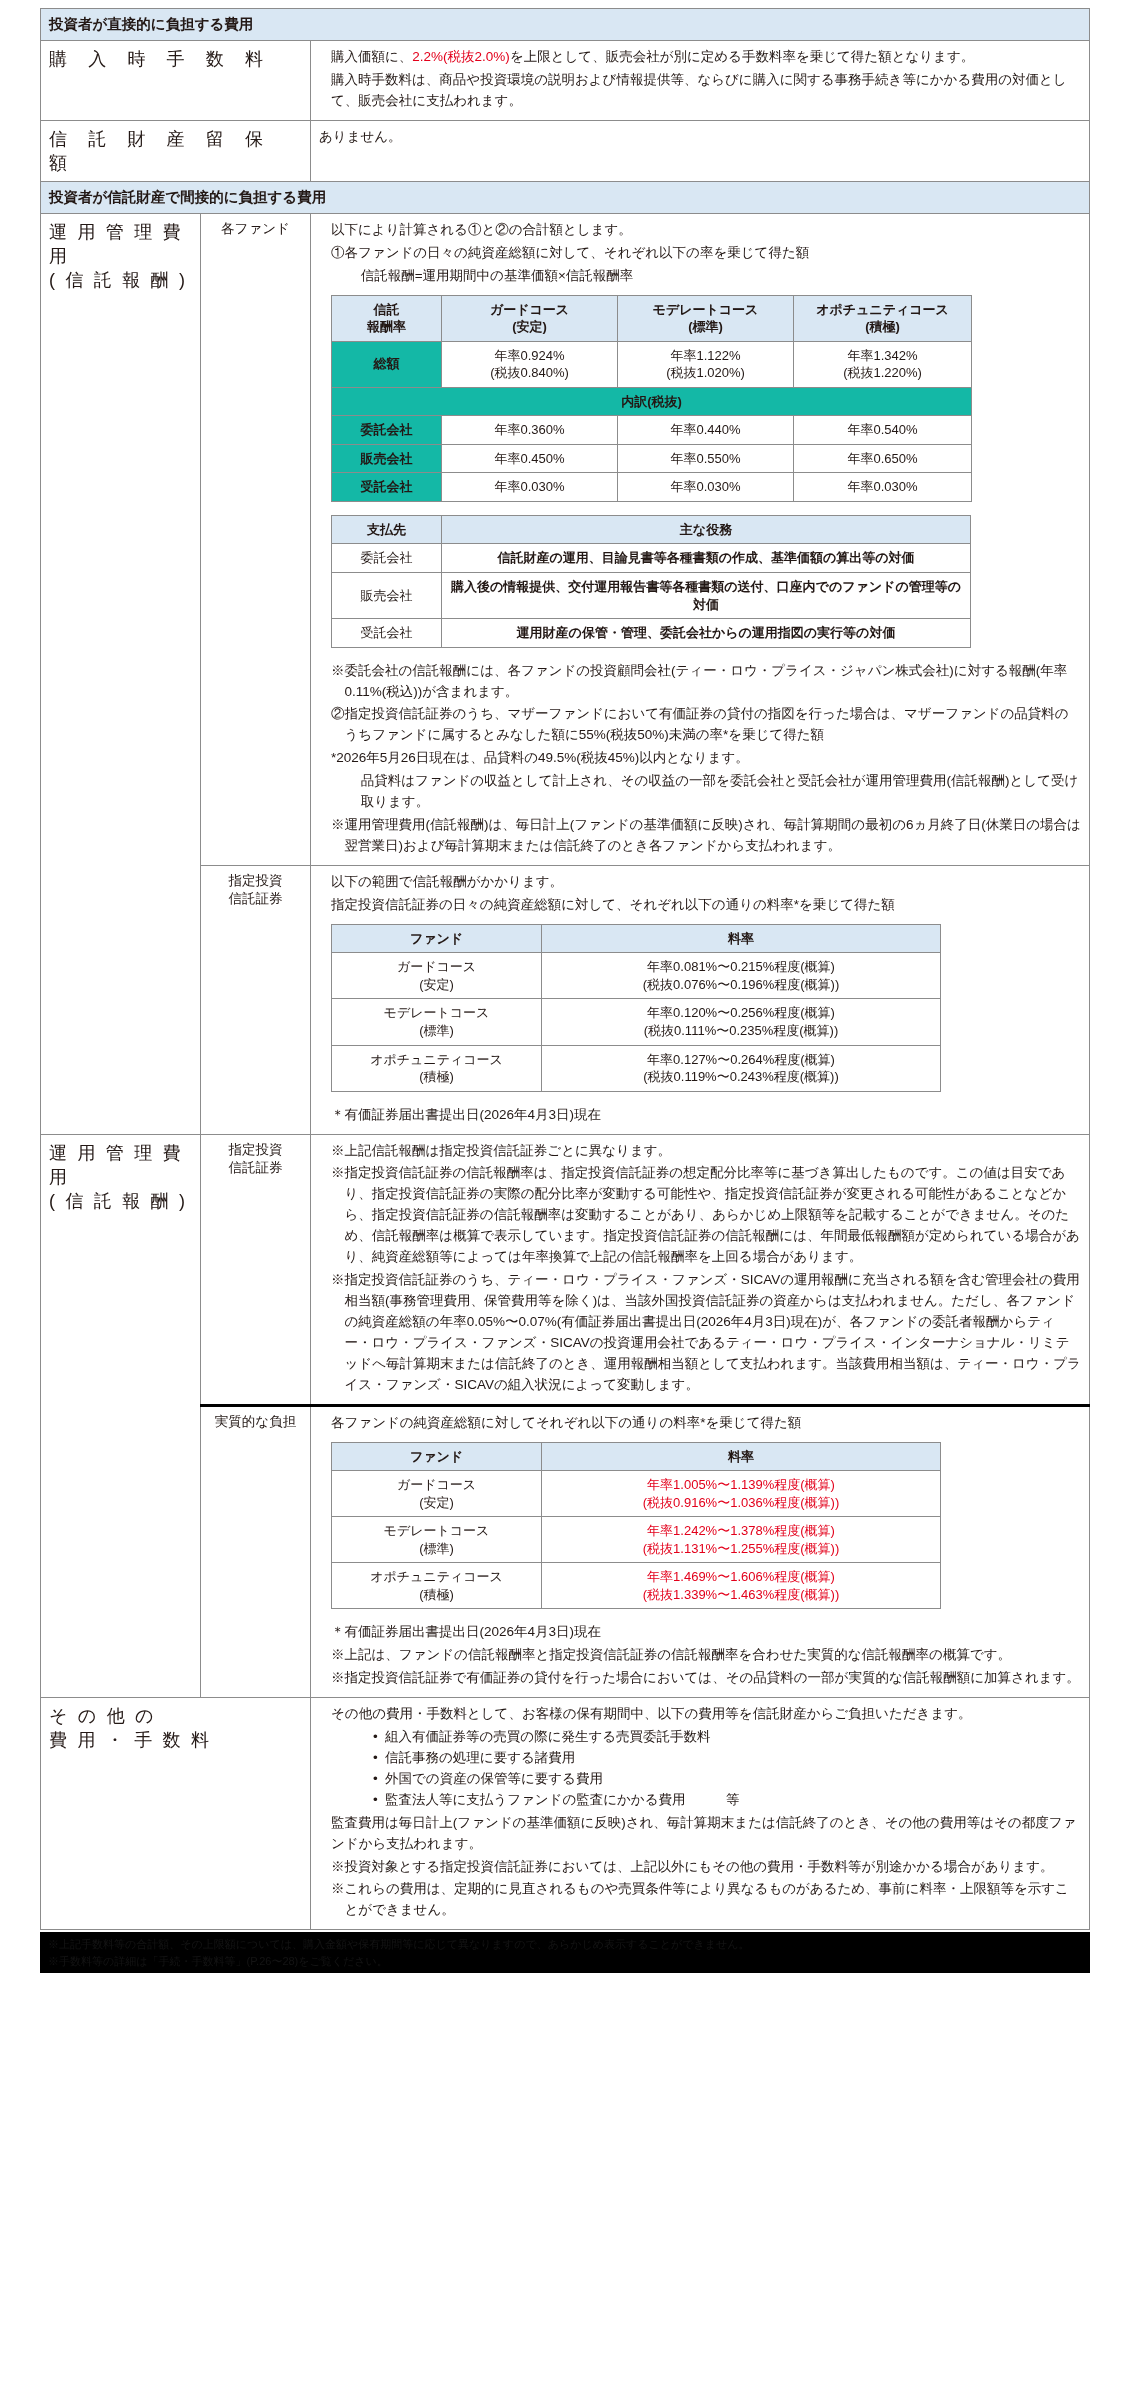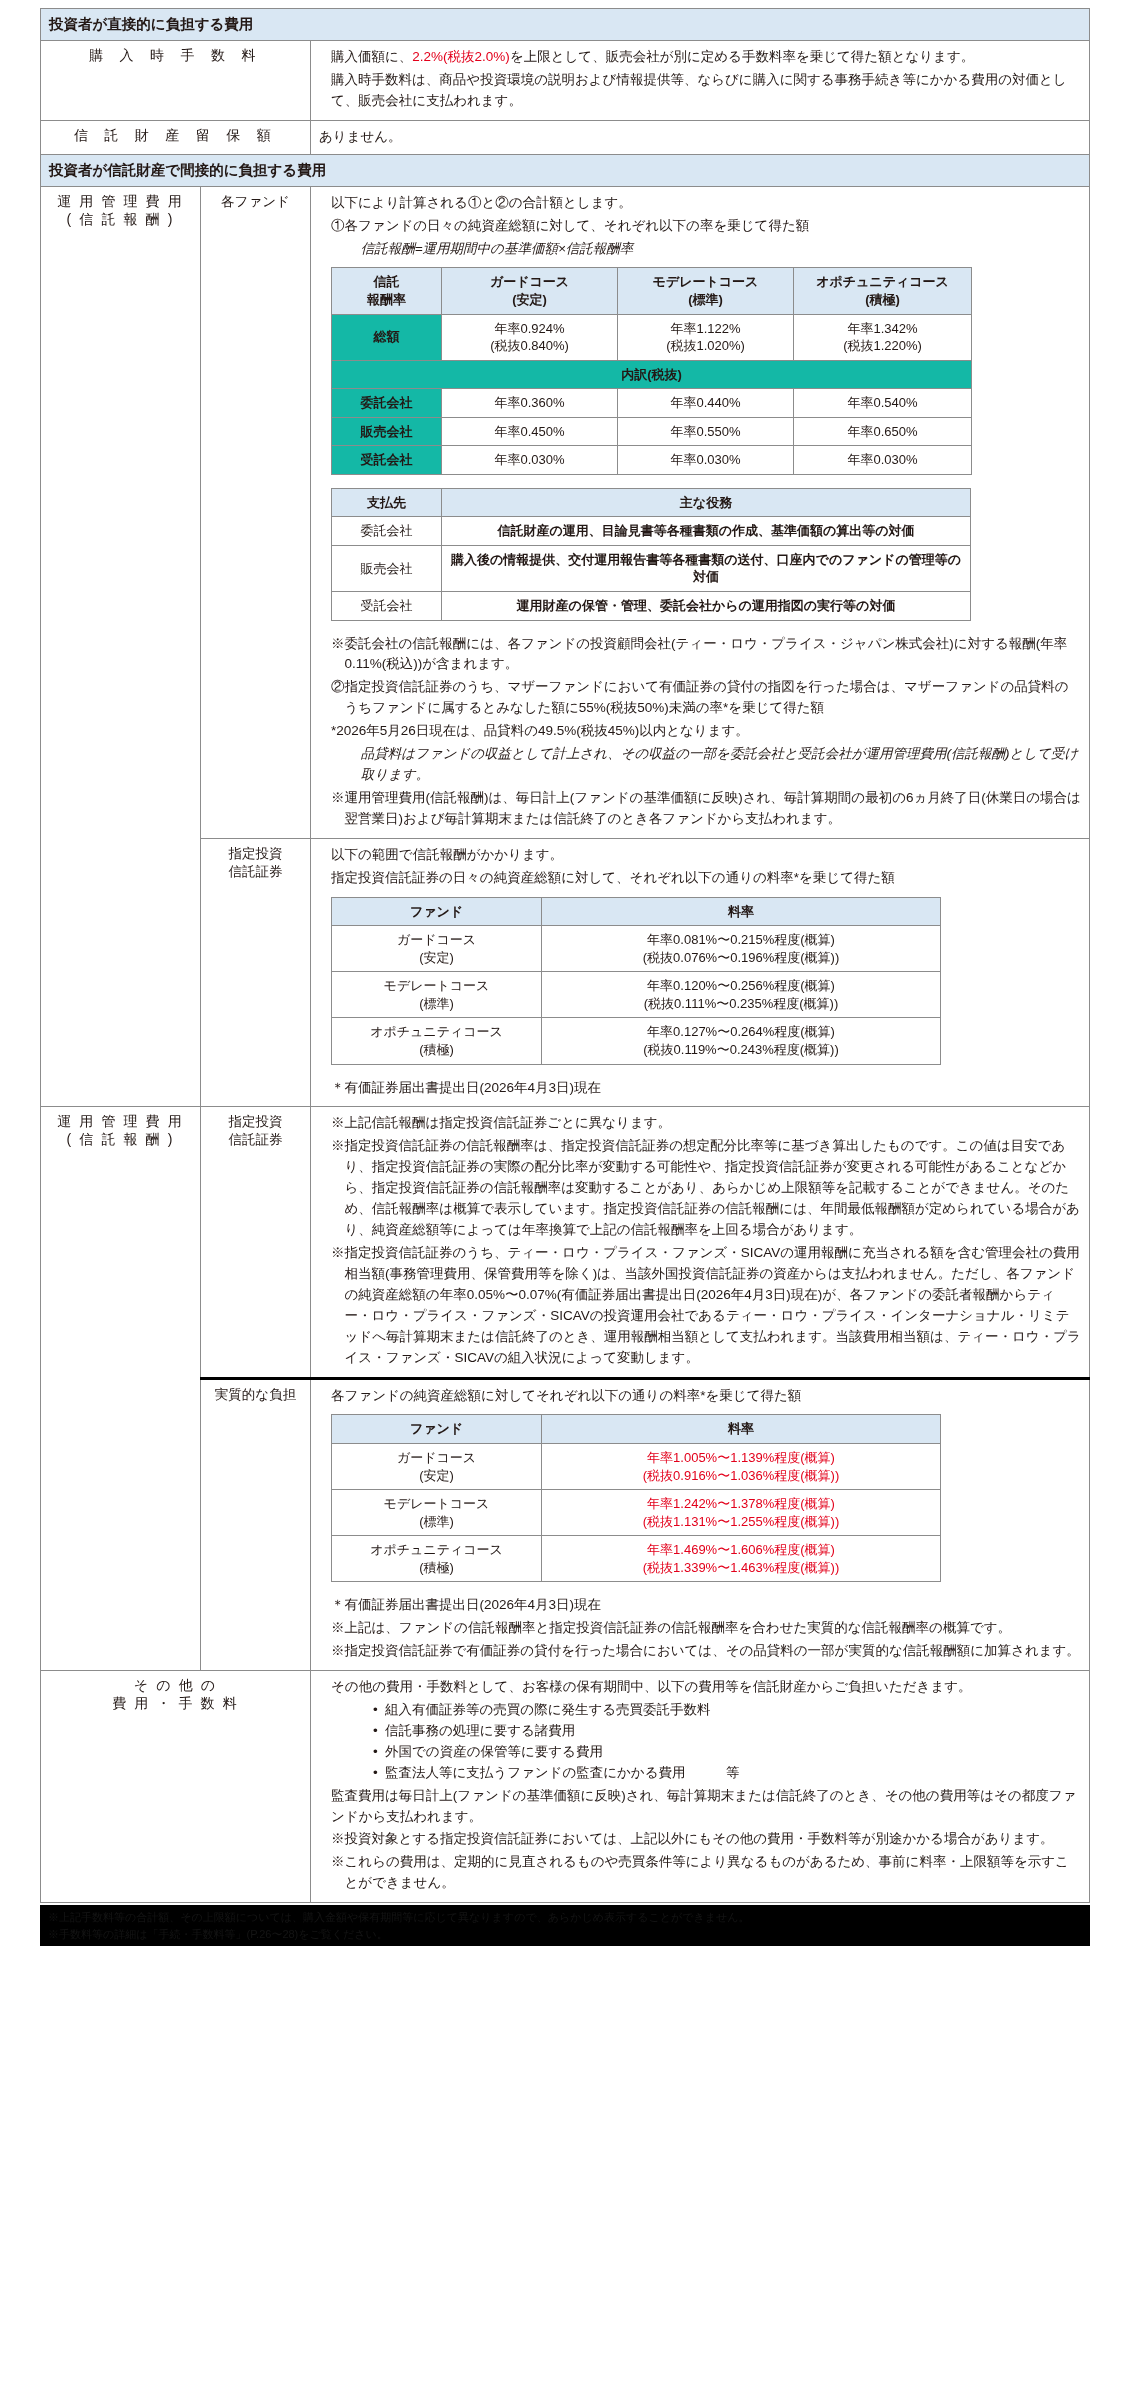--- a/index.html
+++ b/index.html
@@ -17,38 +17,37 @@
   table.main td, table.main th { border: 1px solid #8c8c8c; vertical-align: top; padding: 6px 8px; }
   .sec-head td {
     background: #d9e7f3;
     font-weight: bold;
     padding: 5px 10px;
     font-size: 14.5px;
     border: 1px solid #8c8c8c;
   }
   .lbl {
     width: 160px;
-    text-align: center;
     vertical-align: middle;
-    font-size: 14px;
+    font-size: 18px;
     padding: 6px 4px;
   }
   .lbl .spread { letter-spacing: 0.45em; display:block; }
   .lbl .spread2 { letter-spacing: 0.15em; display:block; }
   .sublbl {
     width: 110px;
     text-align: center;
     vertical-align: middle;
     font-size: 13.5px;
   }
   .body-cell { padding: 7px 10px; line-height: 1.55; }
   .red { color: #e3001b; }
   p { margin: 0 0 2px 12px; }
   .ind1 { padding-left: 1em; text-indent: -1em; }
-  .ind3 { padding-left: 2.2em; text-indent: 0; font-style: italic; }
+  .ind3 { padding-left: 2.2em; text-indent: 0; }
 
   
   table.inner { border-collapse: collapse; margin: 8px 0 13px 12px; table-layout: fixed; border-radius: 8px; }
   table.inner td, table.inner th {
     border: 1px solid #8c8c8c;
     padding: 5px 6px;
     text-align: center;
     vertical-align: middle;
     font-size: 13px;
     line-height: 1.35;

